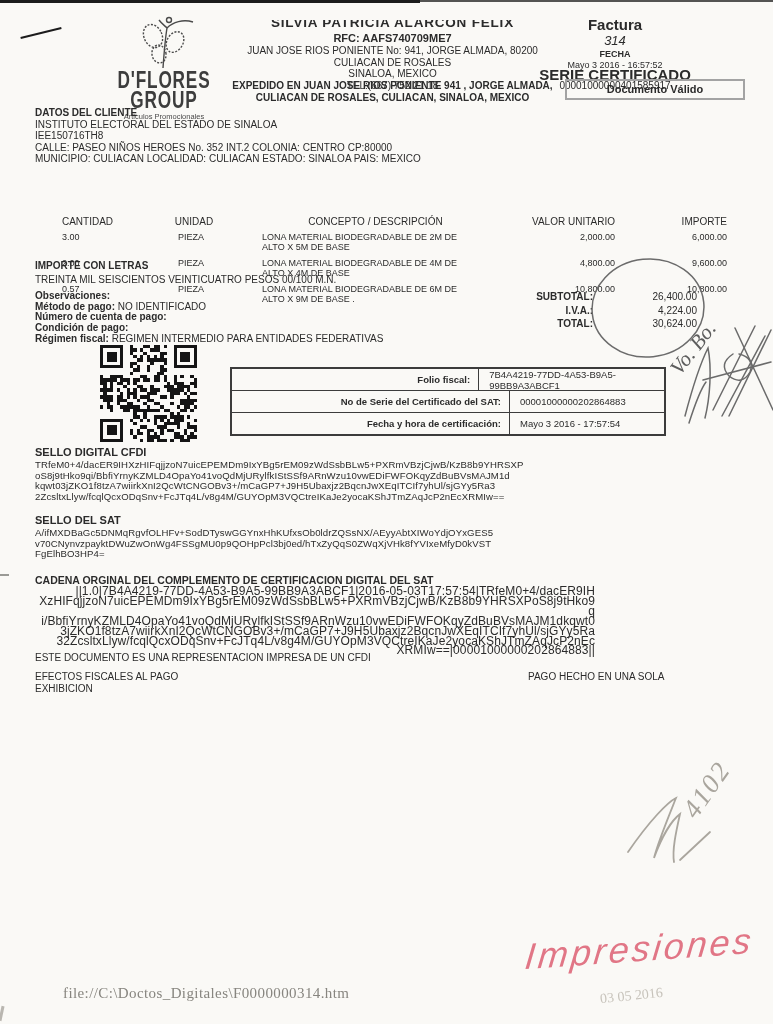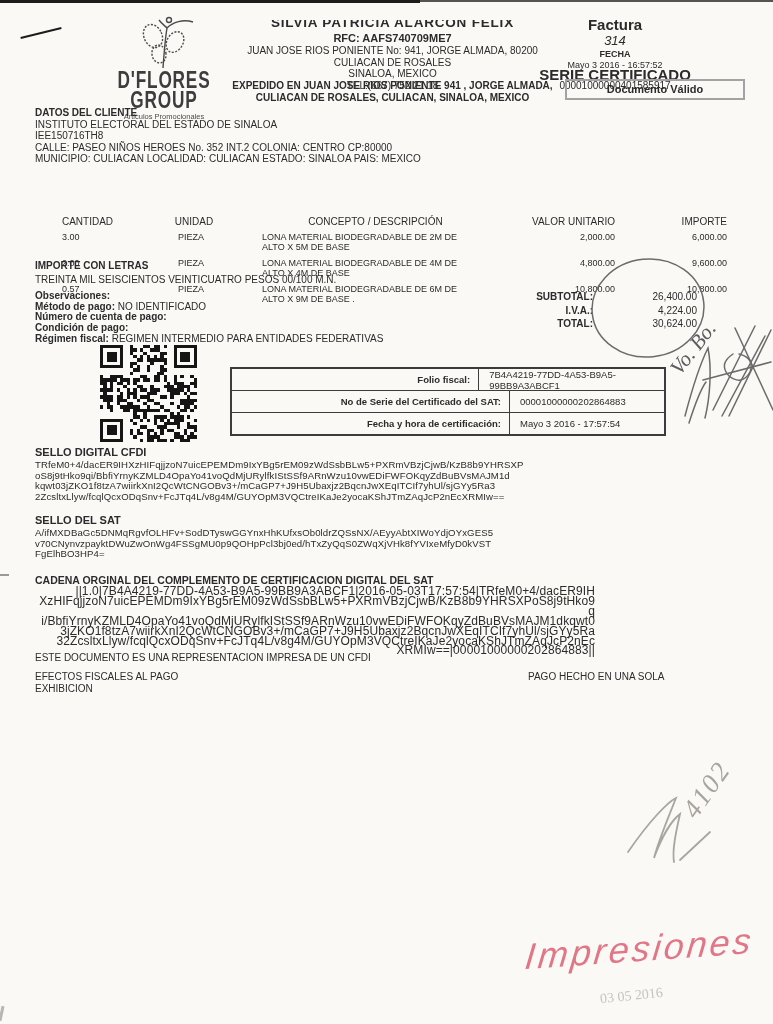--- a/index.html
+++ b/index.html
@@ -517,15 +517,16 @@
   <svg class="abs" style="left:610px;top:740px;" width="160" height="150" viewBox="0 0 160 150">
     <g fill="none" stroke="#aaa69e" stroke-width="1.8" stroke-linecap="round">
       <path d="M18 112 C40 80 58 62 66 58 C58 78 48 102 44 118 C52 96 62 80 70 74 C66 92 62 110 64 122"></path>
       <path d="M70 120 L100 92"></path>
     </g>
     <text x="86" y="80" transform="rotate(-55 86 80)" style="font-family:'Liberation Serif',serif;font-style:italic;font-size:27px;fill:#a9a59d;letter-spacing:2px;">4102</text>
   </svg>
 
   <div class="abs hand-red" style="left:525px;top:928px;">Impresiones</div>
 
+  <div class="abs filepath" style="left:63px;top:985px;">file://C:\Doctos_Digitales\F0000000314.htm</div>
   <div class="abs datestamp" style="left:600px;top:988px;">03 05 2016</div>
 
 </div>
 
 </body></html>

